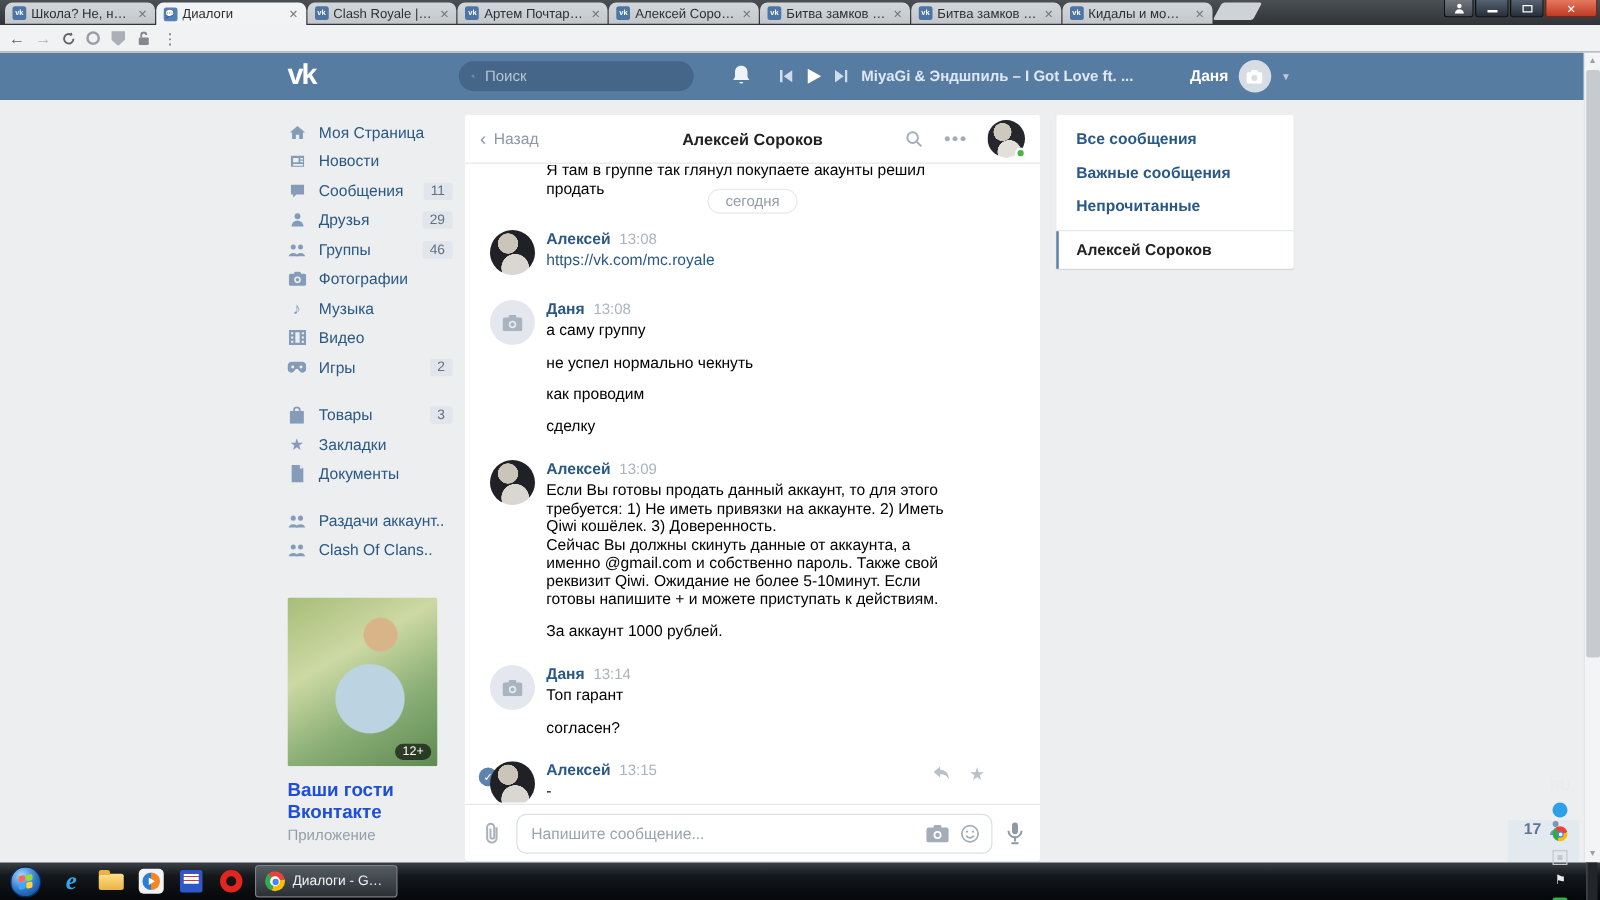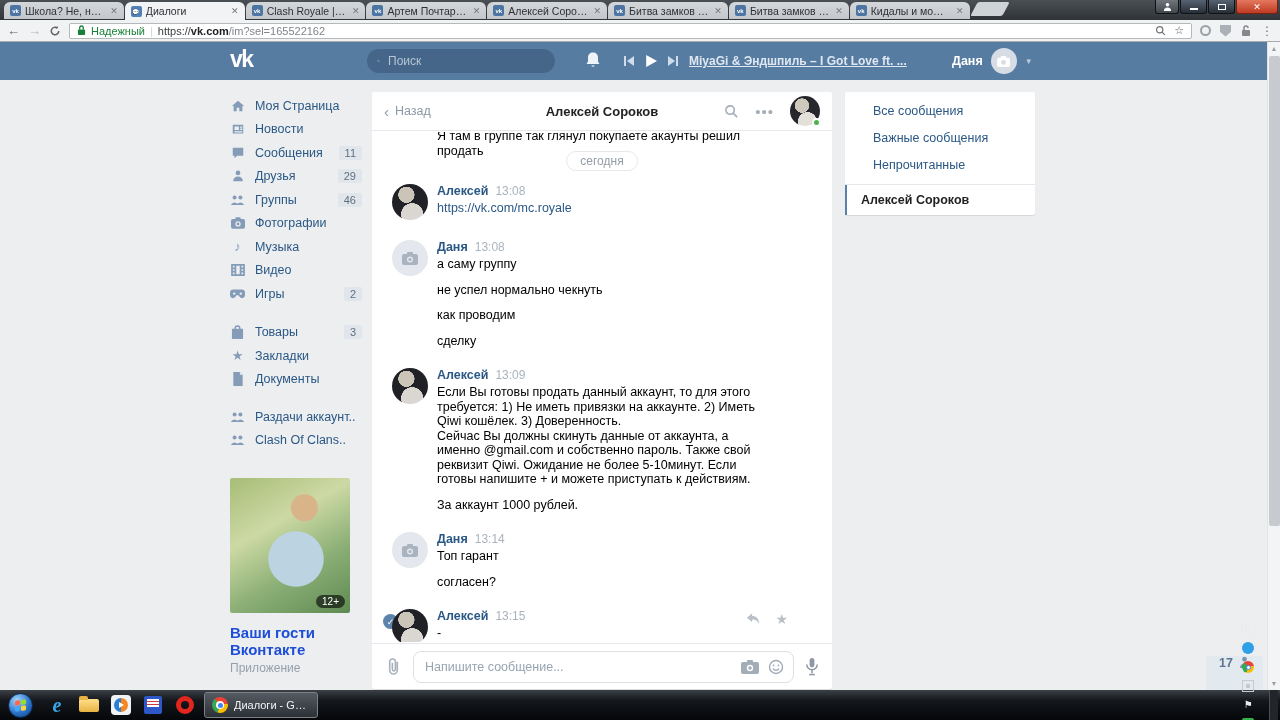--- a/index.html
+++ b/index.html
@@ -51,21 +51,21 @@
   .topbar { height:38px; background:#577ca2; position:relative; }
   .vklogo { position:absolute; left:230px; top:4px; color:#fff; font-size:23px; font-weight:bold;
             letter-spacing:-1.5px; }
   .vksearch { position:absolute; left:367px; top:7px; width:188px; height:24px; border-radius:12px;
               background:rgba(15,35,60,.25); display:flex; align-items:center; padding:0 10px; gap:6px; }
   .vksearch input { flex:1; background:transparent; border:none; outline:none; color:#fff; font-size:12px;
                     font-family:inherit; }
   .vksearch input::placeholder { color:#b6c5d6; }
   .bell { position:absolute; left:585px; top:9px; color:#eef3f8; }
   .player { position:absolute; left:624px; top:12px; display:flex; align-items:center; gap:11px; color:#cfdcec; }
-  .track { color:#dfe8f2; font-size:12px; font-weight:bold;text-decoration:underline; }
+  .track { color:#dfe8f2; font-size:12px; font-weight:bold; }
   .userbox { position:absolute; left:952px; top:6px; display:flex; align-items:center; gap:8px;
              color:#fff; font-size:12.5px; font-weight:bold; }
   .uava { width:26px; height:26px; border-radius:50%; background:#d7dde4; display:flex;
           align-items:center; justify-content:center; color:#fff; }
   .chev { color:#bccadb; font-size:8px; }
 
   .content { position:absolute; top:38px; left:0; right:0; bottom:0; }
 
   
   .leftnav { position:absolute; left:230px; top:14px; width:132px; font-size:12.5px; }
@@ -127,21 +127,21 @@
   .inputbox { flex:1; height:32px; border:1px solid #dbe0e5; border-radius:8px; display:flex;
               align-items:center; padding:0 9px; gap:9px; }
   .inputbox input { flex:1; border:none; outline:none; font-size:12.5px; font-family:inherit; color:#222; }
   .inputbox input::placeholder { color:#97a4b1; }
   .boxic { color:#a2adb8; display:flex; }
   .micbtn { color:#8e99a5; display:flex; }
 
   
   .rightcard { position:absolute; left:845px; top:12px; width:190px; background:#fff; border-radius:2px;
                box-shadow:0 1px 1px rgba(0,0,0,.1); padding-top:5px; }
-  .filter { height:27px; display:flex; align-items:center; padding:0 28px; color:#2a5885; font-size:12.5px; cursor:pointer; }
+  .filter { height:27px; display:flex; align-items:center; padding:0 16px; color:#2a5885; font-size:12.5px; cursor:pointer;font-weight:bold; }
   .rdiv { height:1px; background:#e7e8ec; margin-top:6px; }
   .selrow { height:30px; display:flex; align-items:center; padding:0 14px; font-size:12.5px; font-weight:bold;
             color:#222; border-left:2px solid #5b80a9; }
 
   .online { position:absolute; right:17px; bottom:0; height:34px; background:#e2e9ef; border-radius:2px 2px 0 0;
             display:flex; padding:0 13px; gap:6px; color:#5f7692; font-size:12.5px; font-weight:bold; }
 
   .sb { position:absolute; right:0; top:0; width:13px; height:100%; background:#f3f4f5; border-left:1px solid #e3e4e6; }
   .sb .arr { position:absolute; left:0; right:0; text-align:center; color:#9aa0a6; font-size:7px; }
   .sb .thumb { position:absolute; top:14px; left:1px; width:11px; height:470px; background:#c7cbd0; border-radius:2px; }
@@ -254,36 +254,20 @@
 
   <div class="toolbar">
     <span class="navbtn">←</span>
     <span class="navbtn dis">→</span>
     <span class="reload">
       <svg width="12" height="12" viewBox="0 0 16 16" fill="none" stroke="#5f6368" stroke-width="2">
           <path d="M13 8 a5 5 0 1 1 -2-4"></path>
           <path d="M11 1 l1 3 -3 1" fill="#5f6368" stroke="none"></path>
         </svg>
     </span>
-    <div class="omnibox">
-      <svg width="9" height="11" viewBox="0 0 10 12">
-          <rect x="1" y="5" width="8" height="6" rx="1" fill="#188038"></rect>
-          <path d="M3 5V3a2 2 0 0 1 4 0v2" stroke="#188038" stroke-width="1.5" fill="none"></path>
-        </svg>
-      <span class="sec">Надежный</span>
-      <span class="obsep">|</span>
-      <span><span class="scheme">https://</span><span class="host">vk.com</span><span class="upath">/im?sel=165522162</span></span>
-      <span class="obright">
-        <svg width="11" height="11" viewBox="0 0 14 14" fill="none" stroke="#6f7377" stroke-width="1.6">
-            <circle cx="6" cy="6" r="4"></circle>
-            <path d="M9 9 l3.5 3.5"></path>
-          </svg>
-        <span>☆</span>
-      </span>
-    </div>
     <div class="tb-icons">
       <span class="ext-circle"></span>
       <span class="ext-shield"></span>
       <svg width="12" height="12" viewBox="0 0 12 12">
           <rect x="2" y="5" width="8" height="6" rx="1" fill="#84888c"></rect>
           <path d="M4 5V3a2 2 0 0 1 4 0" stroke="#84888c" stroke-width="1.5" fill="none"></path>
         </svg>
       <span>⋮</span>
     </div>
   </div>

